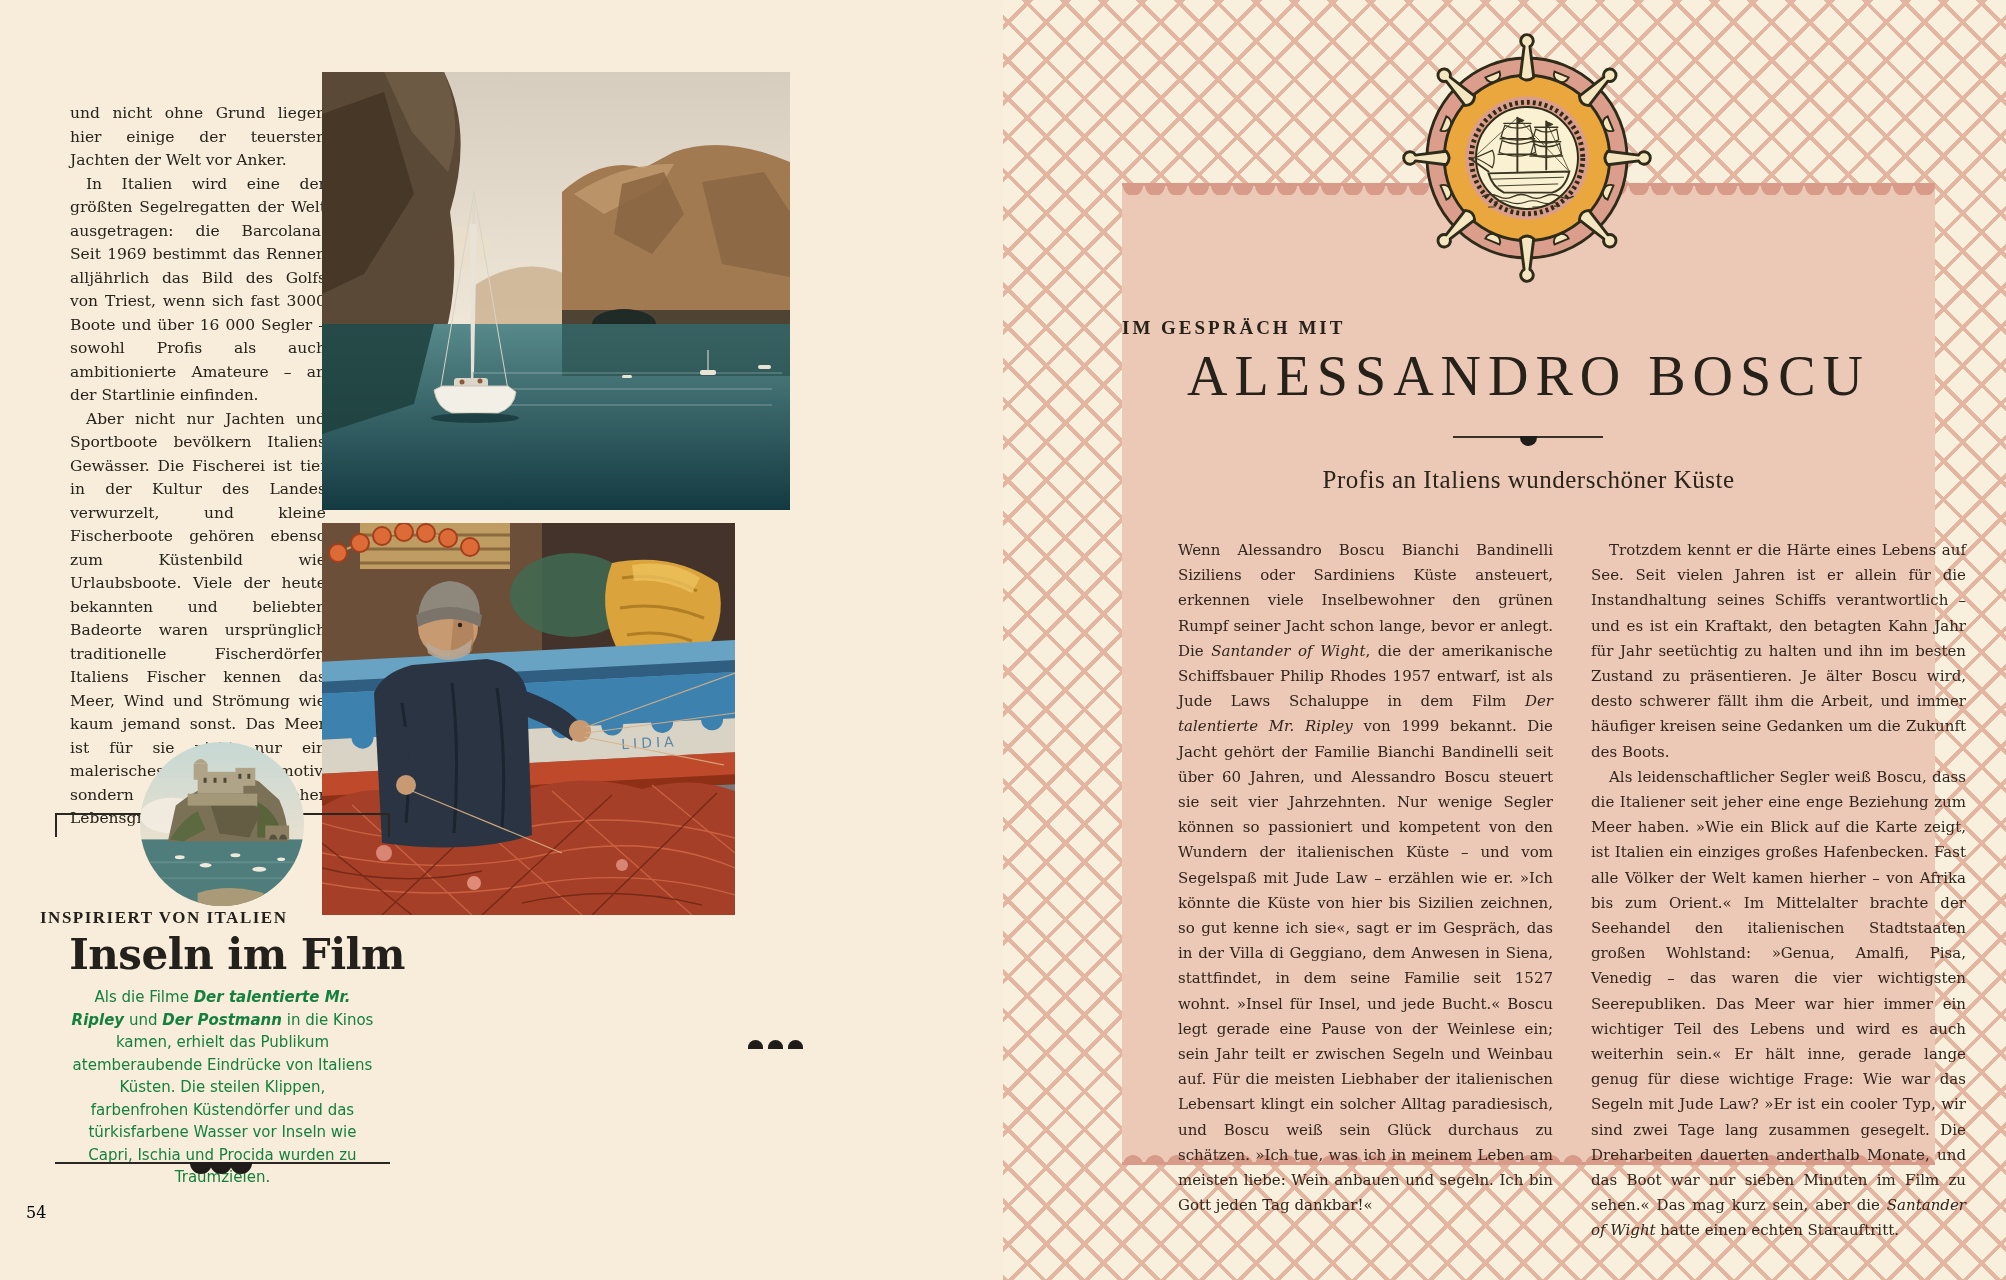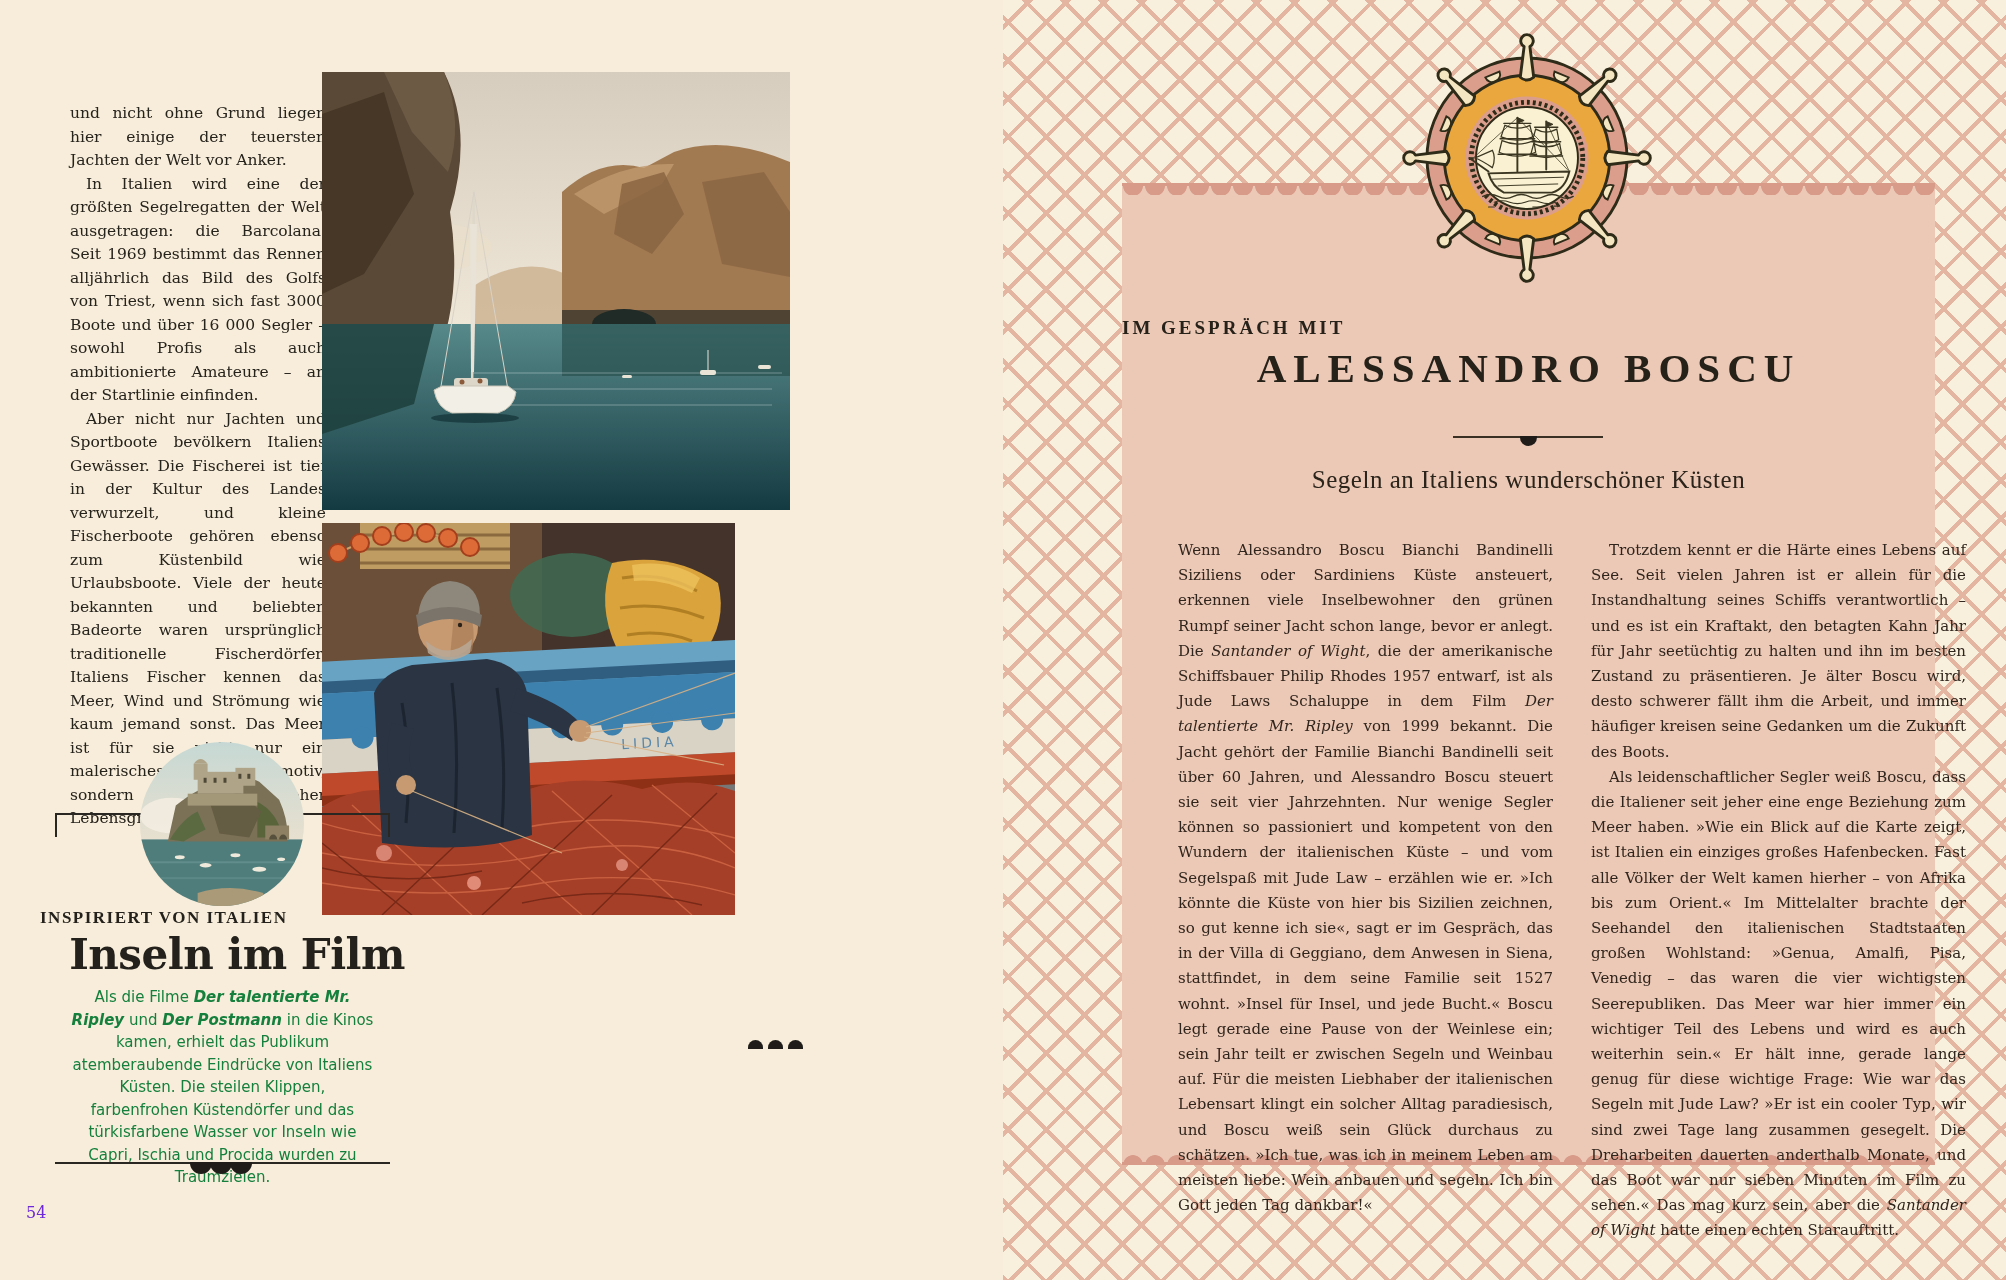--- a/index.html
+++ b/index.html
@@ -19,21 +19,21 @@
   .trim{position:absolute;left:0;right:0;height:12px;background-repeat:repeat-x;background-size:22px 12px;}
   .trim.top{top:0;background-image:radial-gradient(circle at 11px 0px,#d89b89 9.5px,rgba(0,0,0,0) 10.2px);border-top:3px solid #d89b89;}
   .trim.bottom{bottom:0;background-image:radial-gradient(circle at 11px 12px,#d89b89 9.5px,rgba(0,0,0,0) 10.2px);border-bottom:3px solid #d89b89;}
 
   
   .body-col{position:absolute;left:70px;top:102px;width:256px;
     font:15.5px/23.5px "DejaVu Serif",serif;text-align:justify;color:#26221c;}
   .body-col p{margin:0;}
   .body-col p.indent{text-indent:16px;}
 
-  .pagenum{position:absolute;left:26px;top:1203px;font:16px "DejaVu Serif",serif;color:#6d28d9;}
+  .pagenum{position:absolute;left:26px;top:1203px;font:16px "DejaVu Serif",serif;color:#000000;}
 
   
   .photo{position:absolute;overflow:hidden;background:#777;}
   .photo svg{display:block;}
   .photo-cove{left:322px;top:72px;width:468px;height:438px;}
   .photo-fisher{left:322px;top:523px;width:413px;height:392px;}
   .circle-photo{position:absolute;left:140px;top:742px;width:164px;height:164px;border-radius:50%;overflow:hidden;z-index:2;}
 
   .bracket{position:absolute;top:813px;width:94px;height:24px;border-top:2px solid #2a2723;z-index:1;}
   .bracket.l{left:55px;border-left:2px solid #2a2723;}
@@ -53,21 +53,21 @@
   .caption{position:absolute;left:748px;top:1040px;width:170px;}
   .cap-dots{display:flex;margin-bottom:12px;}
   .cap-dots span{width:15px;height:9px;background:#1f1c19;border-radius:8px 8px 0 0;margin-right:5px;}
   .cap-text{font:500 15px/23px "DejaVu Sans",sans-serif;color:#23201c;}
   .cap-text b{font-weight:bold;}
 
   
   .int-kicker{position:absolute;left:1122px;top:317px;width:813px;text-align:left;
     font-family:"Liberation Serif",serif;font-weight:700;font-size:19px;letter-spacing:3px;color:#262219;}
   .int-title{position:absolute;left:1122px;top:344px;width:813px;text-align:center;
-    font-family:"Liberation Serif",serif;font-weight:700;font-size:41px;letter-spacing:7px;color:#262219;}
+    font-family:"Liberation Serif",serif;font-weight:400;font-size:56px;letter-spacing:7px;color:#262219;}
   .title-div{position:absolute;left:1453px;top:436px;width:150px;height:2px;background:#3a3024;}
   .title-div span{position:absolute;left:67px;top:0;width:17px;height:10px;background:#1f1c19;border-radius:0 0 9px 9px;}
   .int-subtitle{position:absolute;left:1122px;top:466px;width:813px;text-align:center;
     font-family:"Liberation Serif",serif;font-weight:500;font-size:25px;letter-spacing:0.5px;color:#2b241b;}
 
   .columns{position:absolute;left:1142px;top:538px;width:788px;display:flex;gap:38px;margin-left:36px;}
   .col{width:383px;font:15px/25.2px "DejaVu Serif",serif;text-align:justify;color:#30251c;}
   .col p{margin:0;}
   .col p.indent{text-indent:18px;}
 
@@ -362,21 +362,21 @@
       <path d="M-40,49 h6 M-18,50 h8 M6,49 h7 M28,48 h6" stroke-width="1.2"></path>
     </g>
   </svg>
 </div>
 
 <div class="int-kicker" data-name="interview-kicker">IM GESPRÄCH MIT</div>
 <div class="int-title" data-name="interview-title">ALESSANDRO BOSCU</div>
 <div class="title-div" data-name="title-divider">
     <span data-name="half-dot-icon"></span>
   </div>
-<div class="int-subtitle" data-name="interview-subtitle">Segeln an Italiens wunderschöner Küsten</div>
+<div class="int-subtitle" data-name="interview-subtitle">Profis an Italiens wunderschöner Küste</div>
 
 <div class="columns" data-name="interview-columns">
   <div class="col" data-name="interview-column-1">
     <p data-name="interview-paragraph">Wenn Alessandro Boscu Bianchi Bandinelli Siziliens oder Sardiniens Küste ansteuert, erkennen viele Inselbewohner den grünen Rumpf seiner Jacht schon lange, bevor er anlegt. Die <i>Santander of Wight</i>, die der amerikanische Schiffsbauer Philip Rhodes 1957 entwarf, ist als Jude Laws Schaluppe in dem Film <i>Der talentierte Mr. Ripley</i> von 1999 bekannt. Die Jacht gehört der Familie Bianchi Bandinelli seit über 60 Jahren, und Alessandro Boscu steuert sie seit vier Jahrzehnten. Nur wenige Segler können so passioniert und kompetent von den Wundern der italienischen Küste – und vom Segelspaß mit Jude Law – erzählen wie er. »Ich könnte die Küste von hier bis Sizilien zeichnen, so gut kenne ich sie«, sagt er im Gespräch, das in der Villa di Geggiano, dem Anwesen in Siena, stattfindet, in dem seine Familie seit 1527 wohnt. »Insel für Insel, und jede Bucht.« Boscu legt gerade eine Pause von der Weinlese ein; sein Jahr teilt er zwischen Segeln und Weinbau auf. Für die meisten Liebhaber der italienischen Lebensart klingt ein solcher Alltag paradiesisch, und Boscu weiß sein Glück durchaus zu schätzen. »Ich tue, was ich in meinem Leben am meisten liebe: Wein anbauen und segeln. Ich bin Gott jeden Tag dankbar!«</p>
   </div>
   <div class="col" data-name="interview-column-2">
     <p class="indent" data-name="interview-paragraph">Trotzdem kennt er die Härte eines Lebens auf See. Seit vielen Jahren ist er allein für die Instandhaltung seines Schiffs verantwortlich – und es ist ein Kraftakt, den betagten Kahn Jahr für Jahr seetüchtig zu halten und ihn im besten Zustand zu präsentieren. Je älter Boscu wird, desto schwerer fällt ihm die Arbeit, und immer häufiger kreisen seine Gedanken um die Zukunft des Boots.</p>
     <p class="indent" data-name="interview-paragraph">Als leidenschaftlicher Segler weiß Boscu, dass die Italiener seit jeher eine enge Beziehung zum Meer haben. »Wie ein Blick auf die Karte zeigt, ist Italien ein einziges großes Hafenbecken. Fast alle Völker der Welt kamen hierher – von Afrika bis zum Orient.« Im Mittelalter brachte der Seehandel den italienischen Stadtstaaten großen Wohlstand: »Genua, Amalfi, Pisa, Venedig – das waren die vier wichtigsten Seerepubliken. Das Meer war hier immer ein wichtiger Teil des Lebens und wird es auch weiterhin sein.« Er hält inne, gerade lange genug für diese wichtige Frage: Wie war das Segeln mit Jude Law? »Er ist ein cooler Typ, wir sind zwei Tage lang zusammen gesegelt. Die Dreharbeiten dauerten anderthalb Monate, und das Boot war nur sieben Minuten im Film zu sehen.« Das mag kurz sein, aber die <i>Santander of Wight</i> hatte einen echten Starauftritt.</p>
   </div>
 </div>

